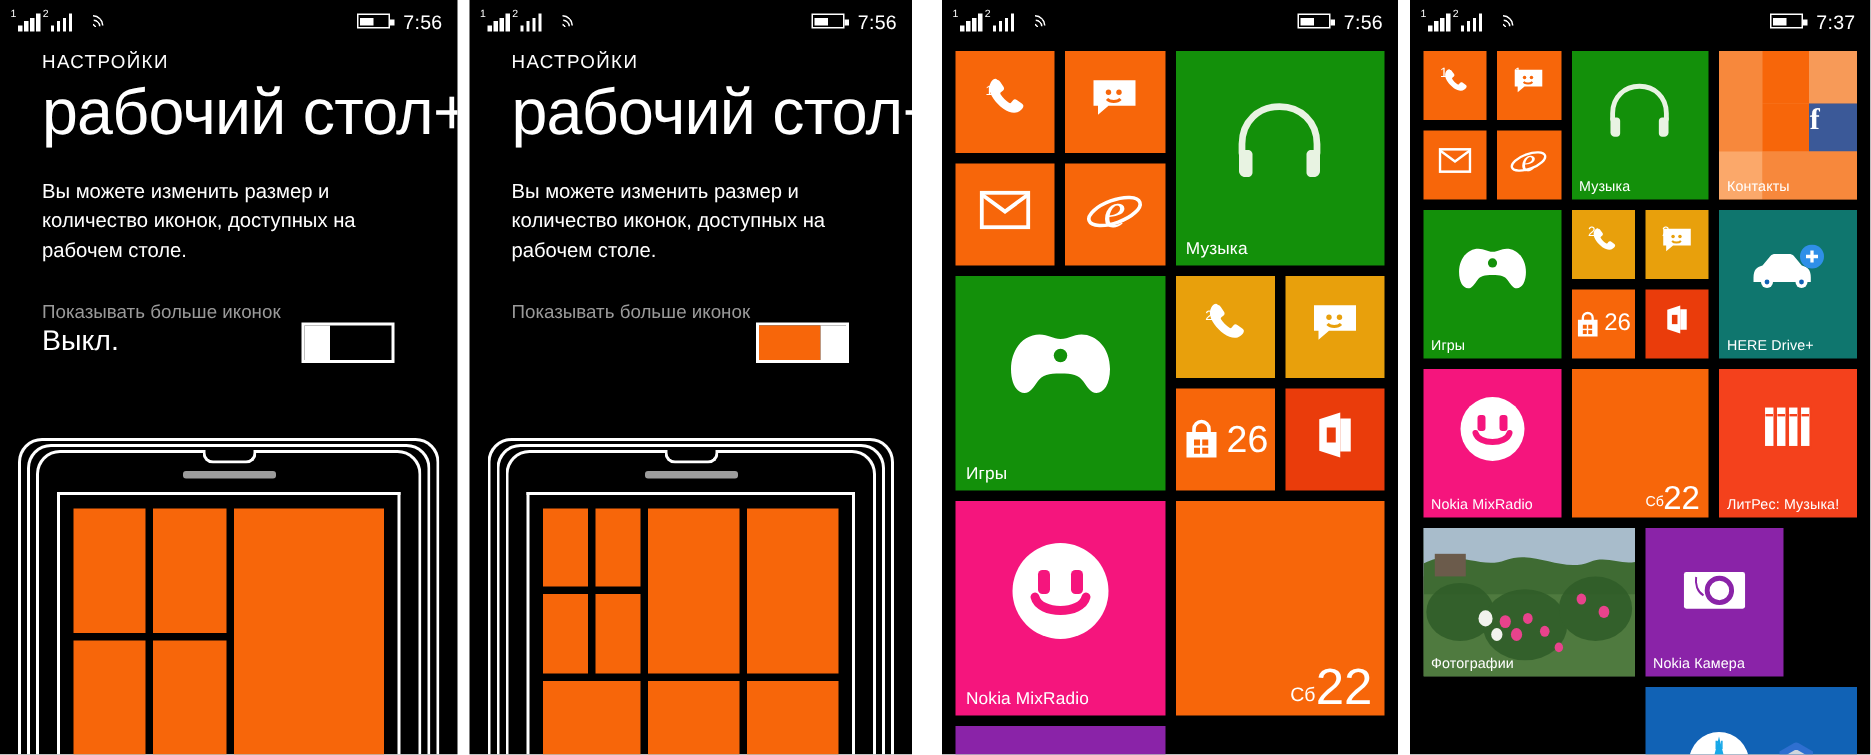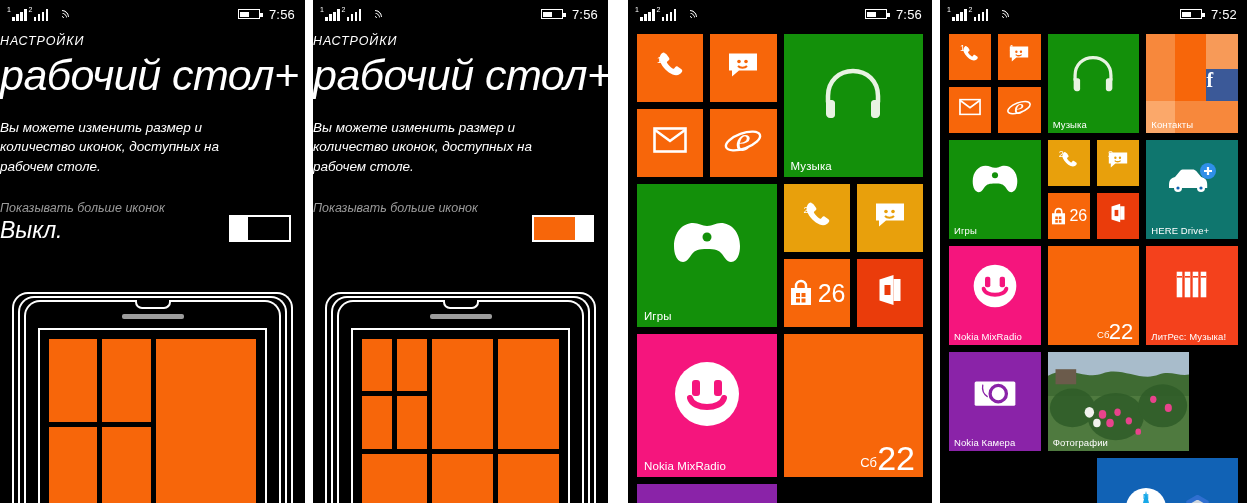--- a/index.html
+++ b/index.html
@@ -37,30 +37,30 @@
             border-left-color: transparent; border-right-color: transparent; border-radius: 50%; }
   .wifi i.a { width: 14px; height: 14px; left: 0px; bottom: -3px; transform: rotate(45deg); }
   .wifi i.b { width: 9px; height: 9px; left: 2.5px; bottom: -1px; transform: rotate(45deg); }
   .wifi i.c { width: 4px; height: 4px; left: 5px; bottom: 1px; transform: rotate(45deg); }
   .battery { width: 22px; height: 10px; border: 1.4px solid #fff; position: relative; }
   .battery::after { content: ""; position: absolute; right: -4px; top: 2.5px; width: 2.5px; height: 4px; background: #fff; }
   .battery .fill { position: absolute; left: 1.5px; top: 1.5px; bottom: 1.5px; width: 9px; background: #fff; }
   .clock { color: #fff; font-size: 13px; letter-spacing: .2px; }
 
   
-  .settings-body { padding: 0 0; font-style: italic; }
+  .settings-body { padding: 0 28px; }
   .page-kicker { color: #fff; font-size: 12.5px; letter-spacing: .9px; margin-top: 6px; }
   .page-title {
     color: #fff; font-size: 43px; line-height: 1.02; margin-top: 6px;
     font-weight: 300; white-space: nowrap; letter-spacing: -.5px;
   }
   .desc { color: #fff; font-size: 13.5px; line-height: 1.45; margin-top: 20px; max-width: 230px; }
   .toggle-row { margin-top: 24px; position: relative; }
   .toggle-label { color: #9a9a9a; font-size: 12.5px; }
-  .toggle-state { color: #fff; font-size: 23px; margin-top: 2px; font-weight: 300; }
+  .toggle-state { color: #fff; font-size: 19px; margin-top: 2px; font-weight: 300; }
   .switch {
     position: absolute; right: 14px; top: 14px;
     width: 62px; height: 27px; border: 2px solid #fff; background: #000;
     display: flex; align-items: stretch;
   }
   .switch .thumb { width: 17px; background: #fff; flex: 0 0 17px; }
   .switch .track { flex: 1; background: transparent; }
   .switch.on { border-color: #fff; }
   .switch.on .track { background: #f7660a; }
 
@@ -469,21 +469,21 @@
         <span class="wifi">
             <i class="a"></i>
             <i class="b"></i>
             <i class="c"></i>
           </span>
       </div>
       <div class="sb-right">
         <span class="battery">
             <span class="fill"></span>
           </span>
-        <span class="clock">7:52</span>
+        <span class="clock">7:37</span>
       </div>
     </div>
 
     <div class="start">
       <div class="tiles dense">
 
         <div class="tile dn-sq1" style="background:#f7660a">
           <span class="badge" style="left:11px;top:10px;">1</span>
           <span class="ic">
             <svg width="19" height="19" viewBox="0 0 24 24">
@@ -650,31 +650,20 @@
               </g>
               <g fill="#f4411c">
                   <rect x="3" y="9" width="5" height="1.6"></rect>
                   <rect x="11" y="9" width="5" height="1.6"></rect>
                   <rect x="19" y="9" width="5" height="1.6"></rect>
                   <rect x="27" y="9" width="5" height="1.6"></rect>
                 </g>
             </svg>
           </span>
           <span class="caption">ЛитРес: Музыка!</span>
-        </div>
-
-        <div class="tile dn-sq2" style="background:#8a23a8">
-          <span class="ic" style="top:40%">
-            <svg width="44" height="31" viewBox="0 0 54 38">
-              <rect x="2" y="6" width="50" height="30" rx="2" fill="#fff"></rect>
-              <circle cx="31" cy="21" r="10" fill="none" stroke="#8a23a8" stroke-width="4"></circle>
-              <path d="M12 10c-1 6 1 12 6 15" stroke="#8a23a8" stroke-width="1.6" fill="none"></path>
-            </svg>
-          </span>
-          <span class="caption">Nokia Камера</span>
         </div>
 
         <div class="tile dn-wide photo-tile">
           <span class="ic-center-full">
             <svg width="100%" height="100%" viewBox="0 0 150 92" preserveAspectRatio="none">
               <rect width="150" height="92" fill="#8fae8a"></rect>
               <rect width="150" height="30" fill="#a8bccb"></rect>
               <path d="M0 28h150v64H0z" fill="#4f7a3f"></path>
               <path d="M0 22c22-10 40 4 58-2 20-7 40 8 60 1 12-4 22 2 32 0v20H0z" fill="#3f6b33"></path>
               <g fill="#2f5c28" opacity=".85">
@@ -694,20 +683,31 @@
               <g fill="#f2f2ee">
                   <circle cx="44" cy="56" r="5"></circle>
                   <circle cx="52" cy="66" r="4"></circle>
                 </g>
               <rect x="8" y="16" width="22" height="14" fill="#6b5b4b"></rect>
             </svg>
           </span>
           <span class="caption">Фотографии</span>
         </div>
 
+        <div class="tile dn-sq2" style="background:#8a23a8">
+          <span class="ic" style="top:40%">
+            <svg width="44" height="31" viewBox="0 0 54 38">
+              <rect x="2" y="6" width="50" height="30" rx="2" fill="#fff"></rect>
+              <circle cx="31" cy="21" r="10" fill="none" stroke="#8a23a8" stroke-width="4"></circle>
+              <path d="M12 10c-1 6 1 12 6 15" stroke="#8a23a8" stroke-width="1.6" fill="none"></path>
+            </svg>
+          </span>
+          <span class="caption">Nokia Камера</span>
+        </div>
+
         <div class="tile dn-sq2" style="background:#000;grid-column:span 1"></div>
         <div class="tile dn-wide" style="background:#1162b5;grid-column:4 / span 3">
           <span class="ic-center-full" style="gap:16px">
             <svg width="44" height="44" viewBox="0 0 44 44">
               <circle cx="22" cy="22" r="20" fill="#fff"></circle>
               <path d="M22 5l4 16-4 18-4-18z" fill="#17a8e8"></path>
               <text x="22" y="13" font-family="Liberation Sans, sans-serif" font-size="8" fill="#17a8e8" text-anchor="middle" font-weight="bold">N</text>
             </svg>
             <span style="position:relative;display:flex;align-items:center;justify-content:center">
               <span class="hex"></span>

